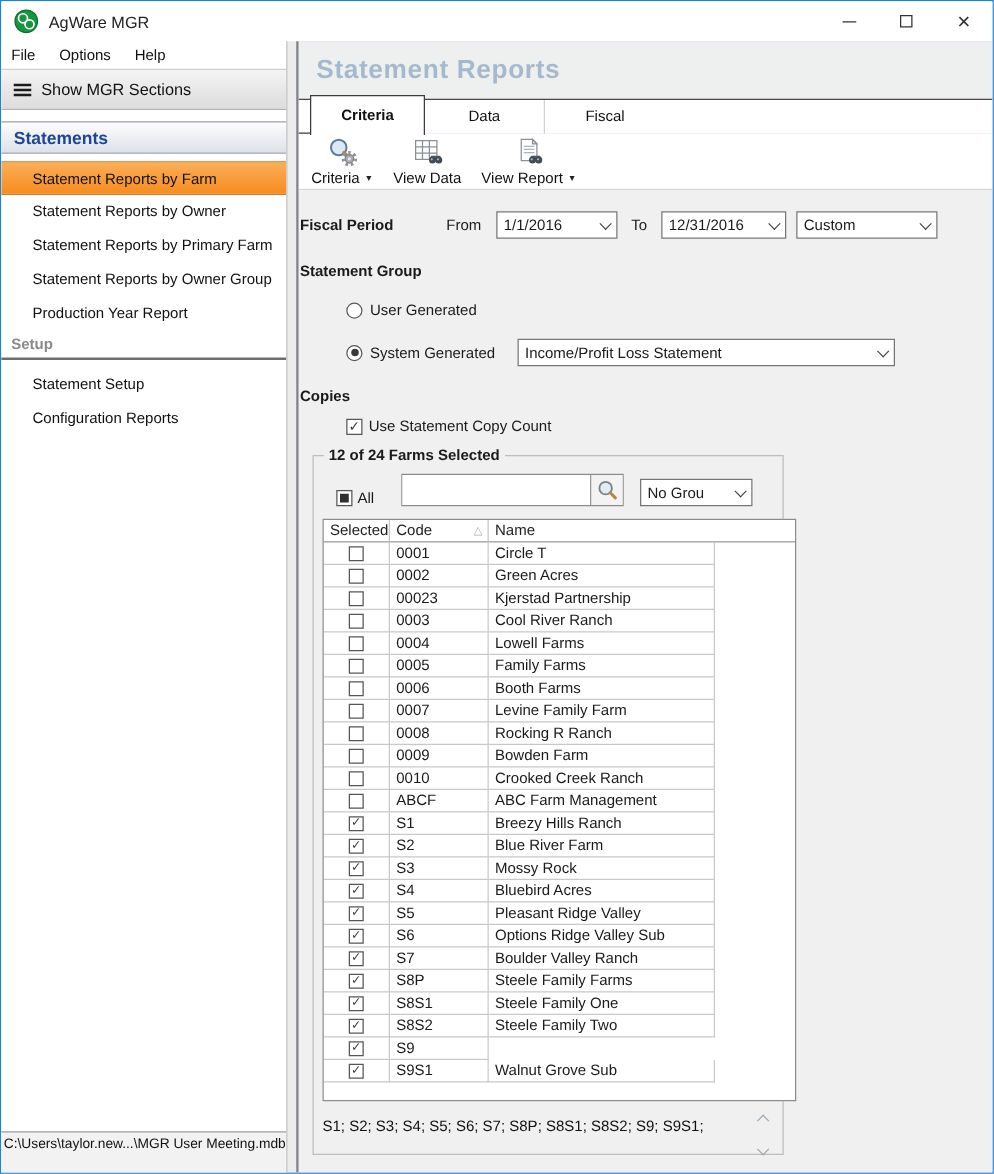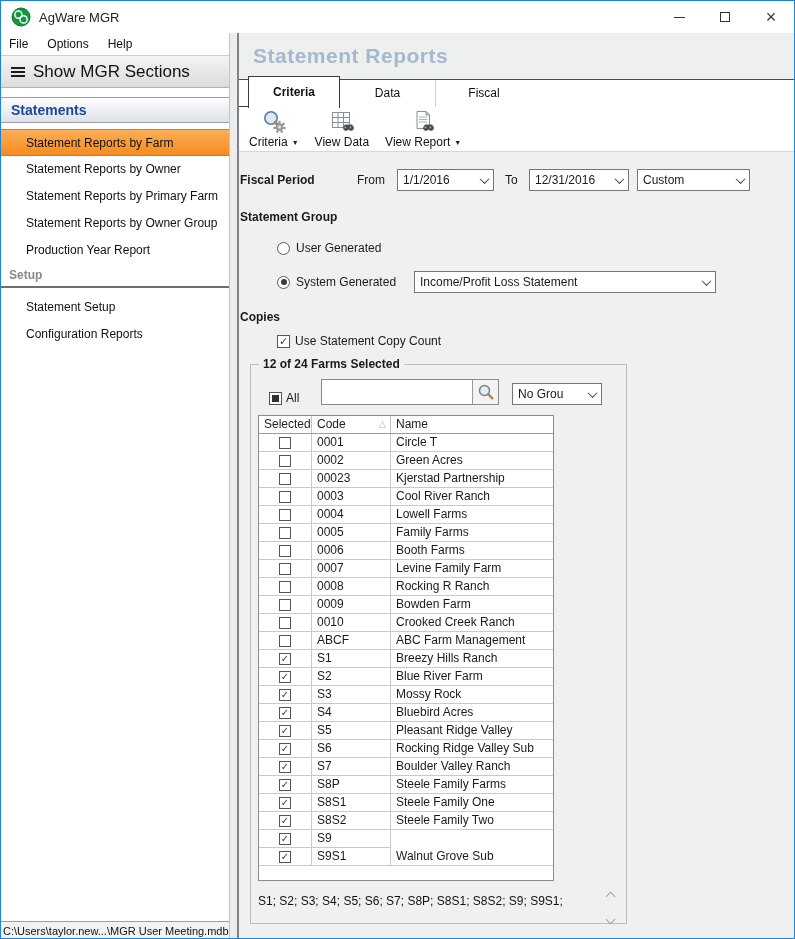--- a/index.html
+++ b/index.html
@@ -24,33 +24,33 @@
 
   
   .menubar { height:22px; display:flex; align-items:center; padding-left:8px; background:#fff; }
   .menu-item { padding:2px 9px 2px 0; margin-right:10px; color:#111; cursor:default; }
 
   
   .sections-btn { height:33px; display:flex; align-items:center; padding-left:10px;
     background:linear-gradient(#f4f4f4,#dcdcdc); border-top:1px solid #cfcfcf; border-bottom:1px solid #b2b2b2; }
   .burger { width:14px; margin-right:8px; display:inline-block; }
   .burger i { display:block; height:2px; background:#1c1c1c; margin:2px 0; }
-  .sections-label { font-size:17px; color:#111; }
+  .sections-label { font-size:13px; color:#111; }
 
   .side-header { margin-top:9px; height:26px; line-height:25px; padding-left:10px; font-size:14px; font-weight:bold;
     color:#1d4697; background:linear-gradient(#fdfdfd,#dde1e8); border-top:1px solid #9aa0aa; border-bottom:1px solid #9aa0aa; }
 
   .nav { padding-top:6px; }
   .nav-item { height:27px; line-height:26px; padding-left:25px; font-size:12px; color:#111; cursor:default; white-space:nowrap; }
   .nav-item.selected { background:linear-gradient(#fbae58,#f68c1f); border-top:1px solid #d97c17; border-bottom:1px solid #d97c17; }
 
   .setup-header { margin-top:4px; height:20px; padding-left:8px; font-weight:bold; color:#8a8a8a;
     border-bottom:2px solid #6e6e6e; }
   .side-fill { flex:1; }
-  .statusbar { height:17px; border-top:1px solid #9aa0a6; background:#f2f2f2; font-size:11px; padding:3px 2px 0 2px;
+  .statusbar { height:33px; border-top:1px solid #9aa0a6; background:#f2f2f2; font-size:11px; padding:3px 2px 0 2px;
     white-space:nowrap; overflow:hidden; color:#111; }
 
   
   .page-header { height:46px; background:#eef0ef; display:flex; align-items:center; padding-left:14px; }
   .page-title { font-size:21px; font-weight:bold; color:#a5b9ce; letter-spacing:.5px; }
 
   .tabstrip { display:flex; background:#fff; border-top:1px solid #4a4a4a; height:28px; position:relative; }
   .tabstrip::after { content:""; position:absolute; left:0; bottom:0; width:9px; border-bottom:1px solid #3c3c3c; }
   .tab { width:96px; text-align:center; line-height:27px; color:#111; cursor:default; }
   .tab.active { width:92px; margin-left:9px; margin-top:-4px; height:32px; line-height:31px; background:#fff;
@@ -92,21 +92,21 @@
   .gb-legend { position:absolute; top:-8px; left:8px; background:#f0f0f0; padding:0 4px; font-weight:bold; }
   .gb-controls { margin:14px 0 0 18px; display:flex; align-items:flex-end; }
   .all-wrap { display:flex; align-items:center; width:52px; }
   .all-wrap span.lbl { margin-left:4px; }
   .searchbox { width:178px; height:26px; border:1px solid #8a8a8a; background:#fff; display:flex; }
   .searchbox input { flex:1; border:none; outline:none; font:inherit; padding:0 4px; min-width:0; background:#fff; }
   .search-btn { width:26px; border-left:1px solid #9a9a9a; background:#f3f3f3; display:flex; align-items:center; justify-content:center; }
   .grouping { width:90px; margin-left:13px;gap:20px; }
 
   
-  .table { margin:10px 0 0 7px; width:296px; height:466px; border:1px solid #8c8c8c; background:#fff; font-size:12px; overflow:hidden; }
+  .table { margin:10px 0 0 7px; width:379px; height:466px; border:1px solid #8c8c8c; background:#fff; font-size:12px; overflow:hidden; }
   .thead { display:flex; height:18px; border-bottom:1px solid #9c9c9c; align-items:center; }
   .thead .hcell { height:100%; line-height:17px; padding-left:5px; color:#222; }
   .csel { width:53px; flex:none; }
   .ccode { width:79px; flex:none; }
   .cname { width:181px; flex:none; }
   .cfill { flex:1; }
   .thead .csel, .thead .ccode { border-right:1px solid #c3c3c3; }
   .sort-icon { float:right; margin-right:4px; font-size:9px; color:#a9b1b9; line-height:17px; }
   .trow { display:flex; height:18px; }
   .trow .tcell { height:100%; line-height:17px; padding-left:5px; border-right:1px solid #c9c9c9; border-bottom:1px solid #c9c9c9; white-space:nowrap; overflow:hidden; }
@@ -456,21 +456,21 @@
                   </div>
                   <div class="tcell ccode">S5</div>
                   <div class="tcell cname">Pleasant Ridge Valley</div>
                   <div class="tcell cfill"></div>
                 </div>
                 <div class="trow">
                   <div class="tcell csel">
                     <span class="cbx on"></span>
                   </div>
                   <div class="tcell ccode">S6</div>
-                  <div class="tcell cname">Rocking Ridge Valley Sub</div>
+                  <div class="tcell cname">Options Ridge Valley Sub</div>
                   <div class="tcell cfill"></div>
                 </div>
                 <div class="trow">
                   <div class="tcell csel">
                     <span class="cbx on"></span>
                   </div>
                   <div class="tcell ccode">S7</div>
                   <div class="tcell cname">Boulder Valley Ranch</div>
                   <div class="tcell cfill"></div>
                 </div>

